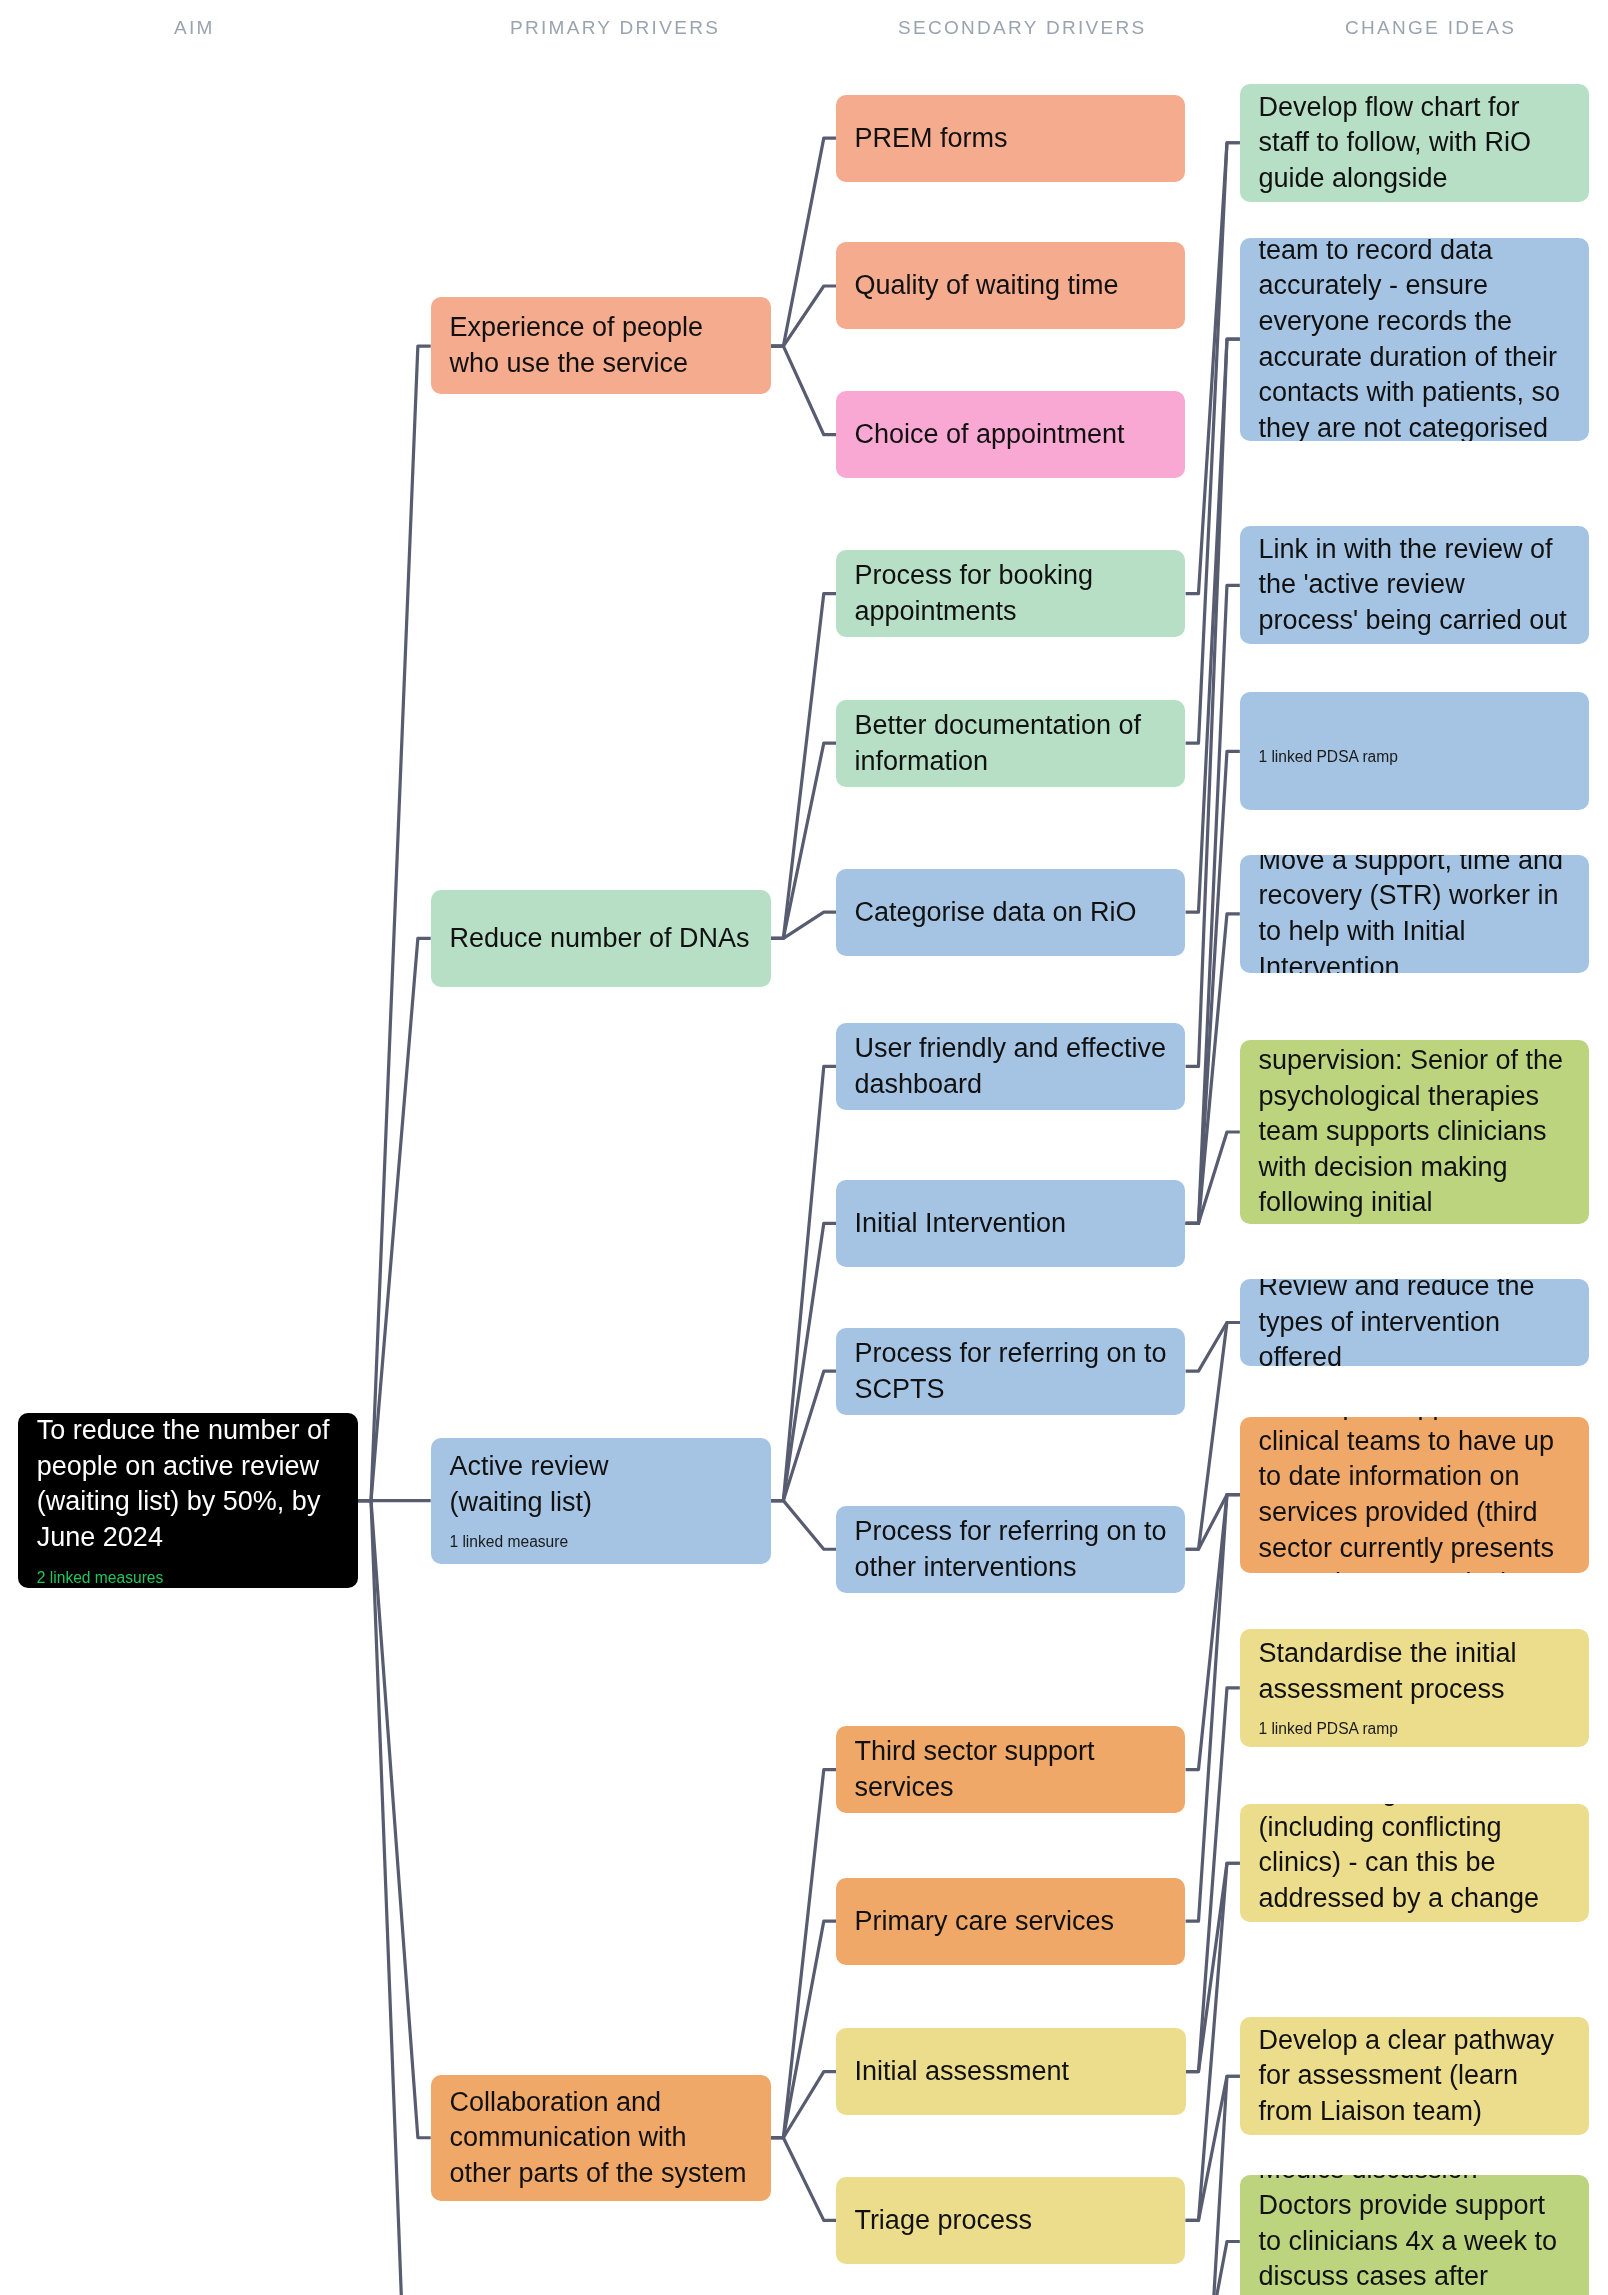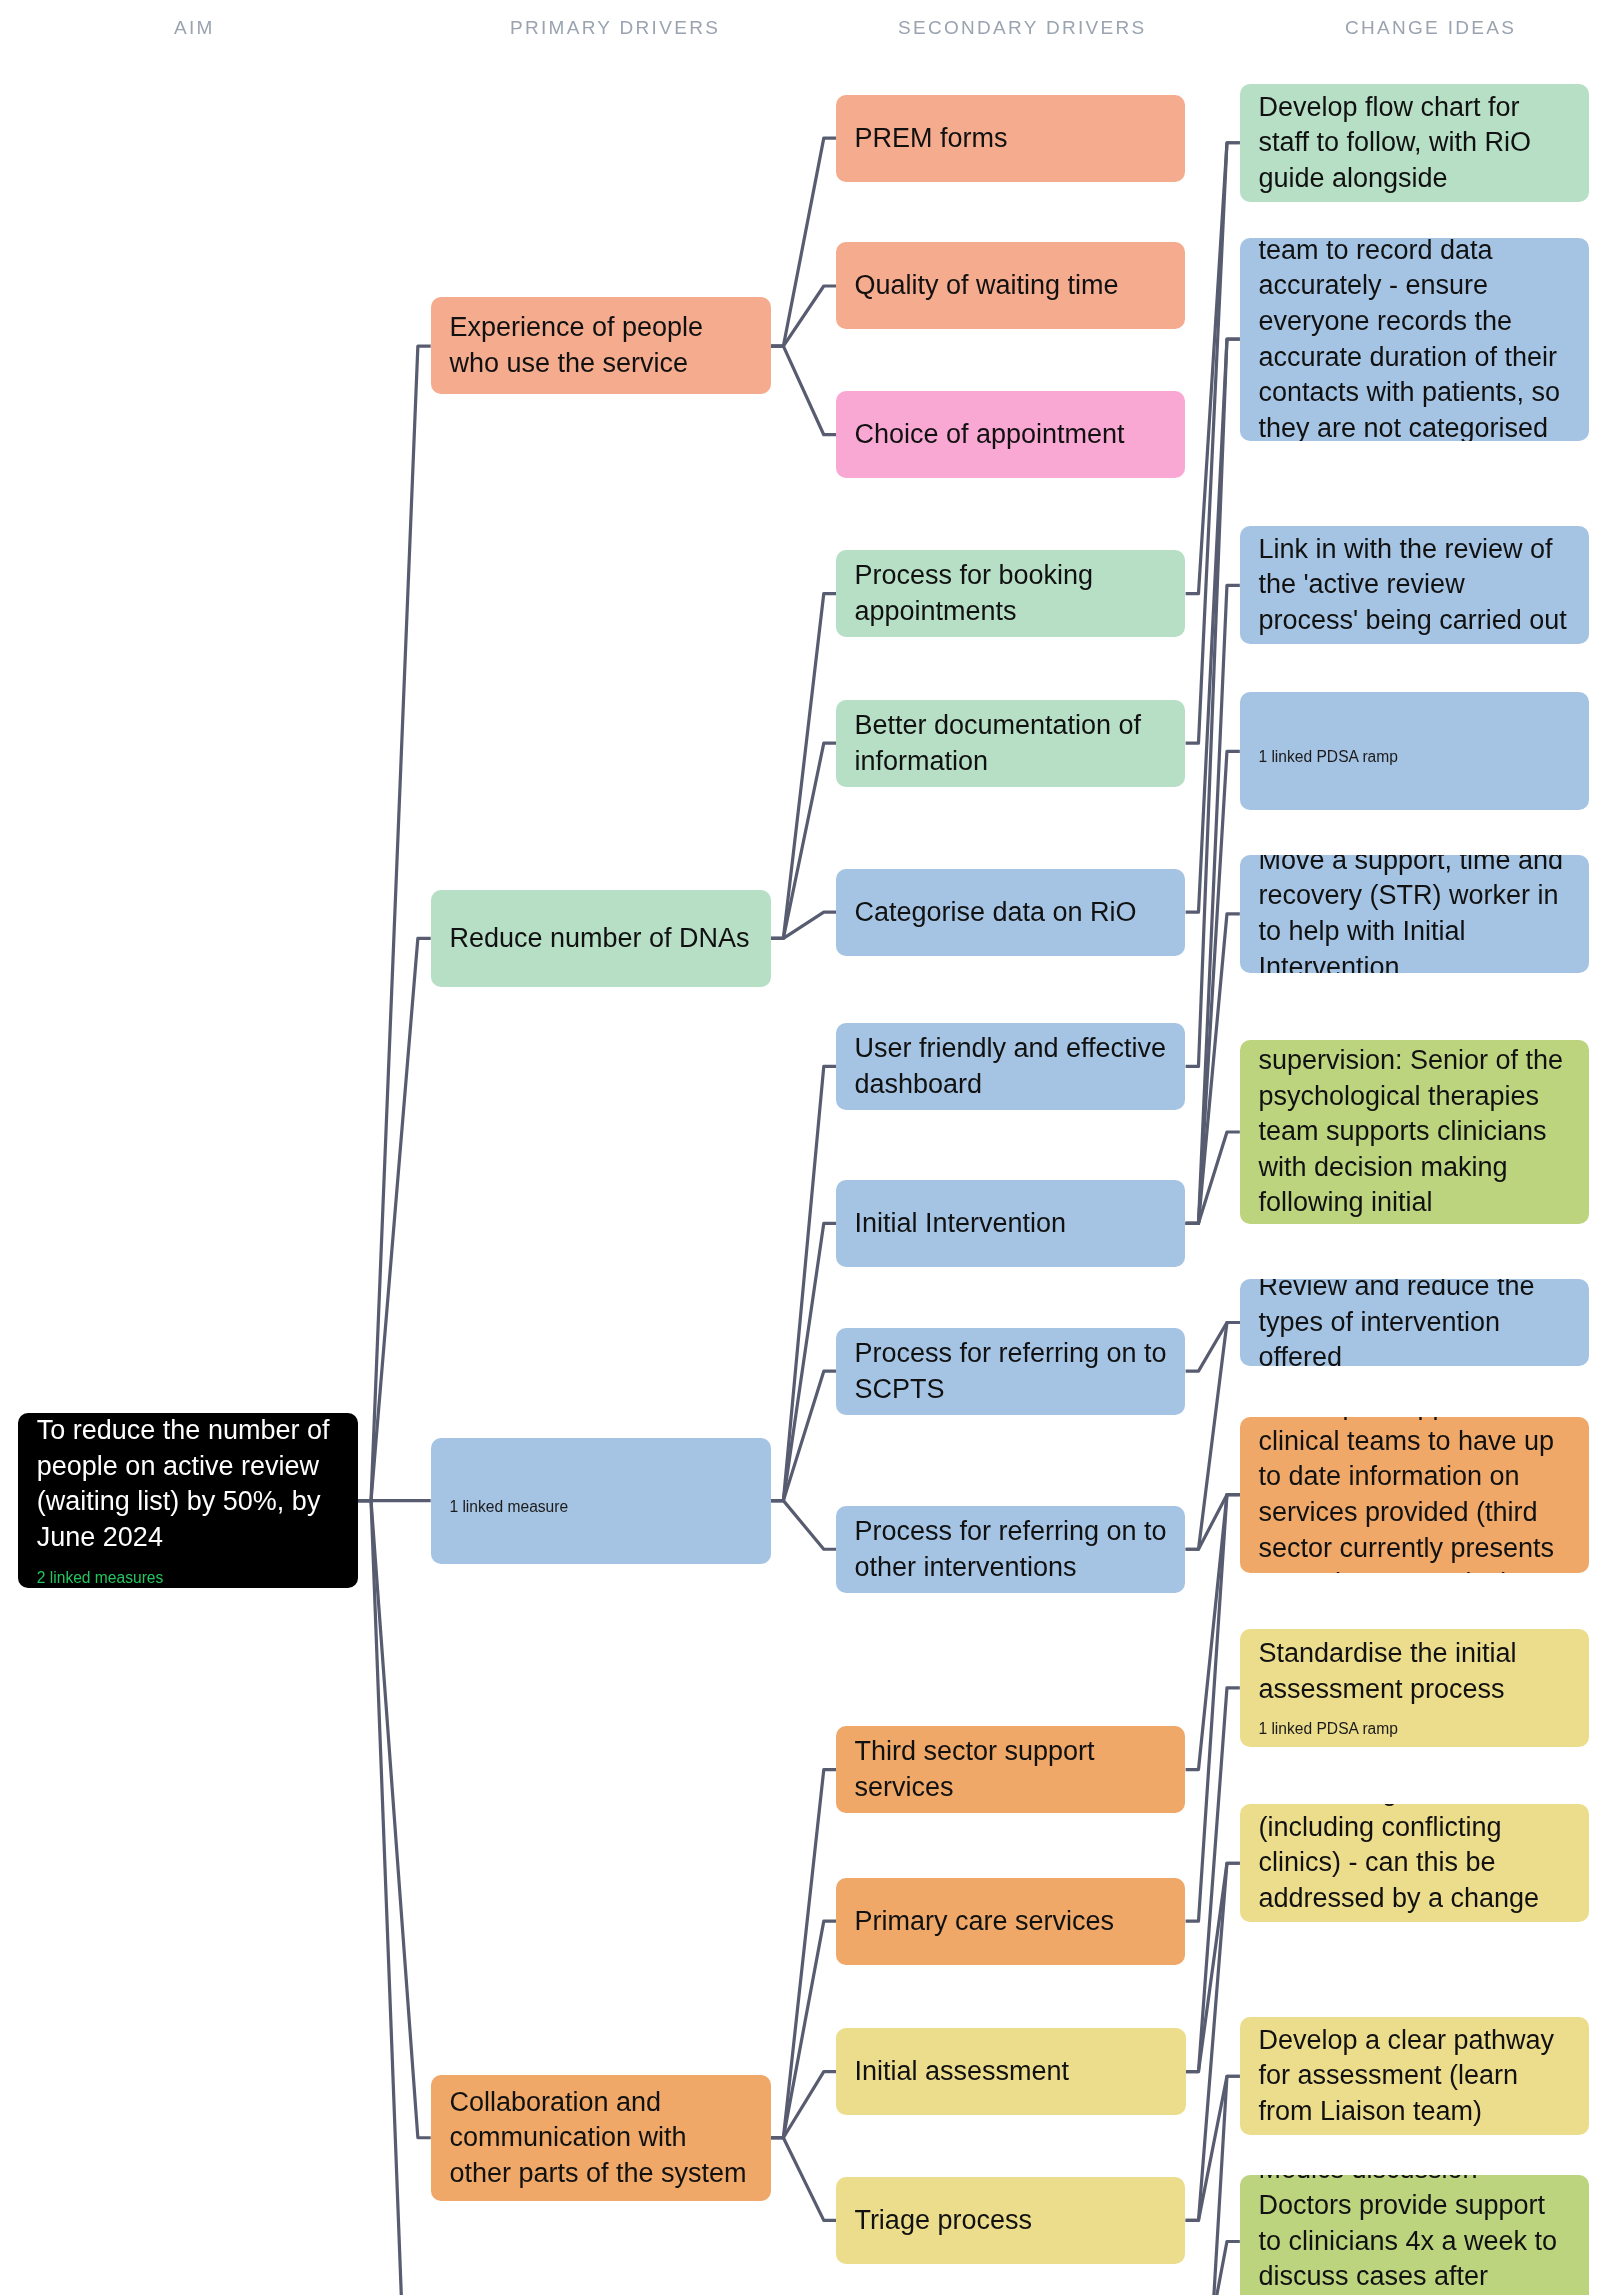--- a/index.html
+++ b/index.html
@@ -117,20 +117,22 @@
         <div class="title">To reduce the number of people on active review (waiting list) by 50%, by June 2024</div>
         <div class="sub">2 linked measures</div>
       </div>
       <div class="node" style="left: 431px; top: 297px; width: 340px; height: 97px; background: rgb(245, 171, 142);">
         <div class="title">Experience of people who use the service</div>
       </div>
       <div class="node" style="left: 431px; top: 890px; width: 340px; height: 97px; background: rgb(182, 223, 198);">
         <div class="title">Reduce number of DNAs</div>
       </div>
       <div class="node" style="left: 431px; top: 1438px; width: 340px; height: 126px; background: rgb(165, 196, 228);">
+        <div class="title">Active review
+(waiting list)</div>
         <div class="sub">1 linked measure</div>
       </div>
       <div class="node" style="left: 431px; top: 2075px; width: 340px; height: 126px; background: rgb(239, 168, 104);">
         <div class="title">Collaboration and communication with other parts of the system</div>
       </div>
       <div class="node" style="left: 836px; top: 95px; width: 349px; height: 87px; background: rgb(245, 171, 142);">
         <div class="title">PREM forms</div>
       </div>
       <div class="node" style="left: 836px; top: 242px; width: 349px; height: 87px; background: rgb(245, 171, 142);">
         <div class="title">Quality of waiting time</div>

